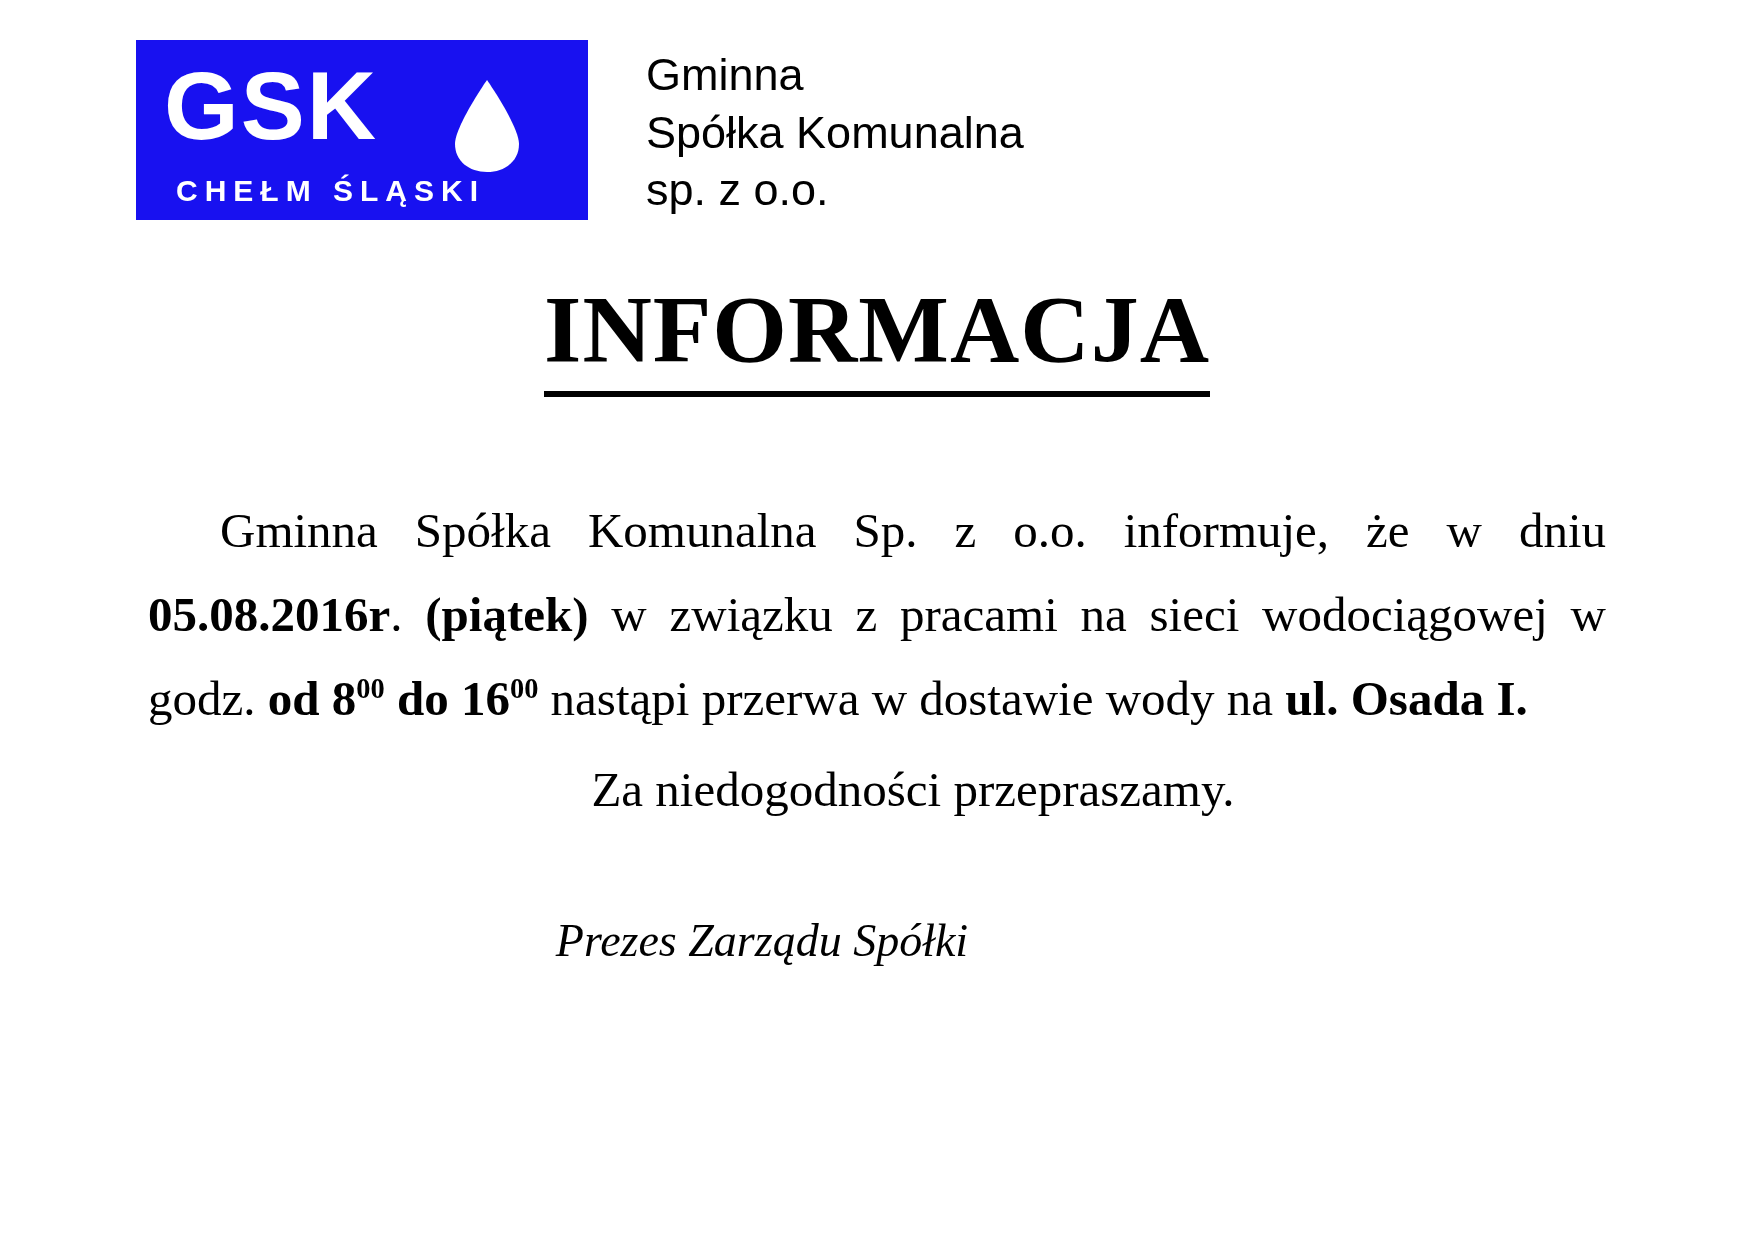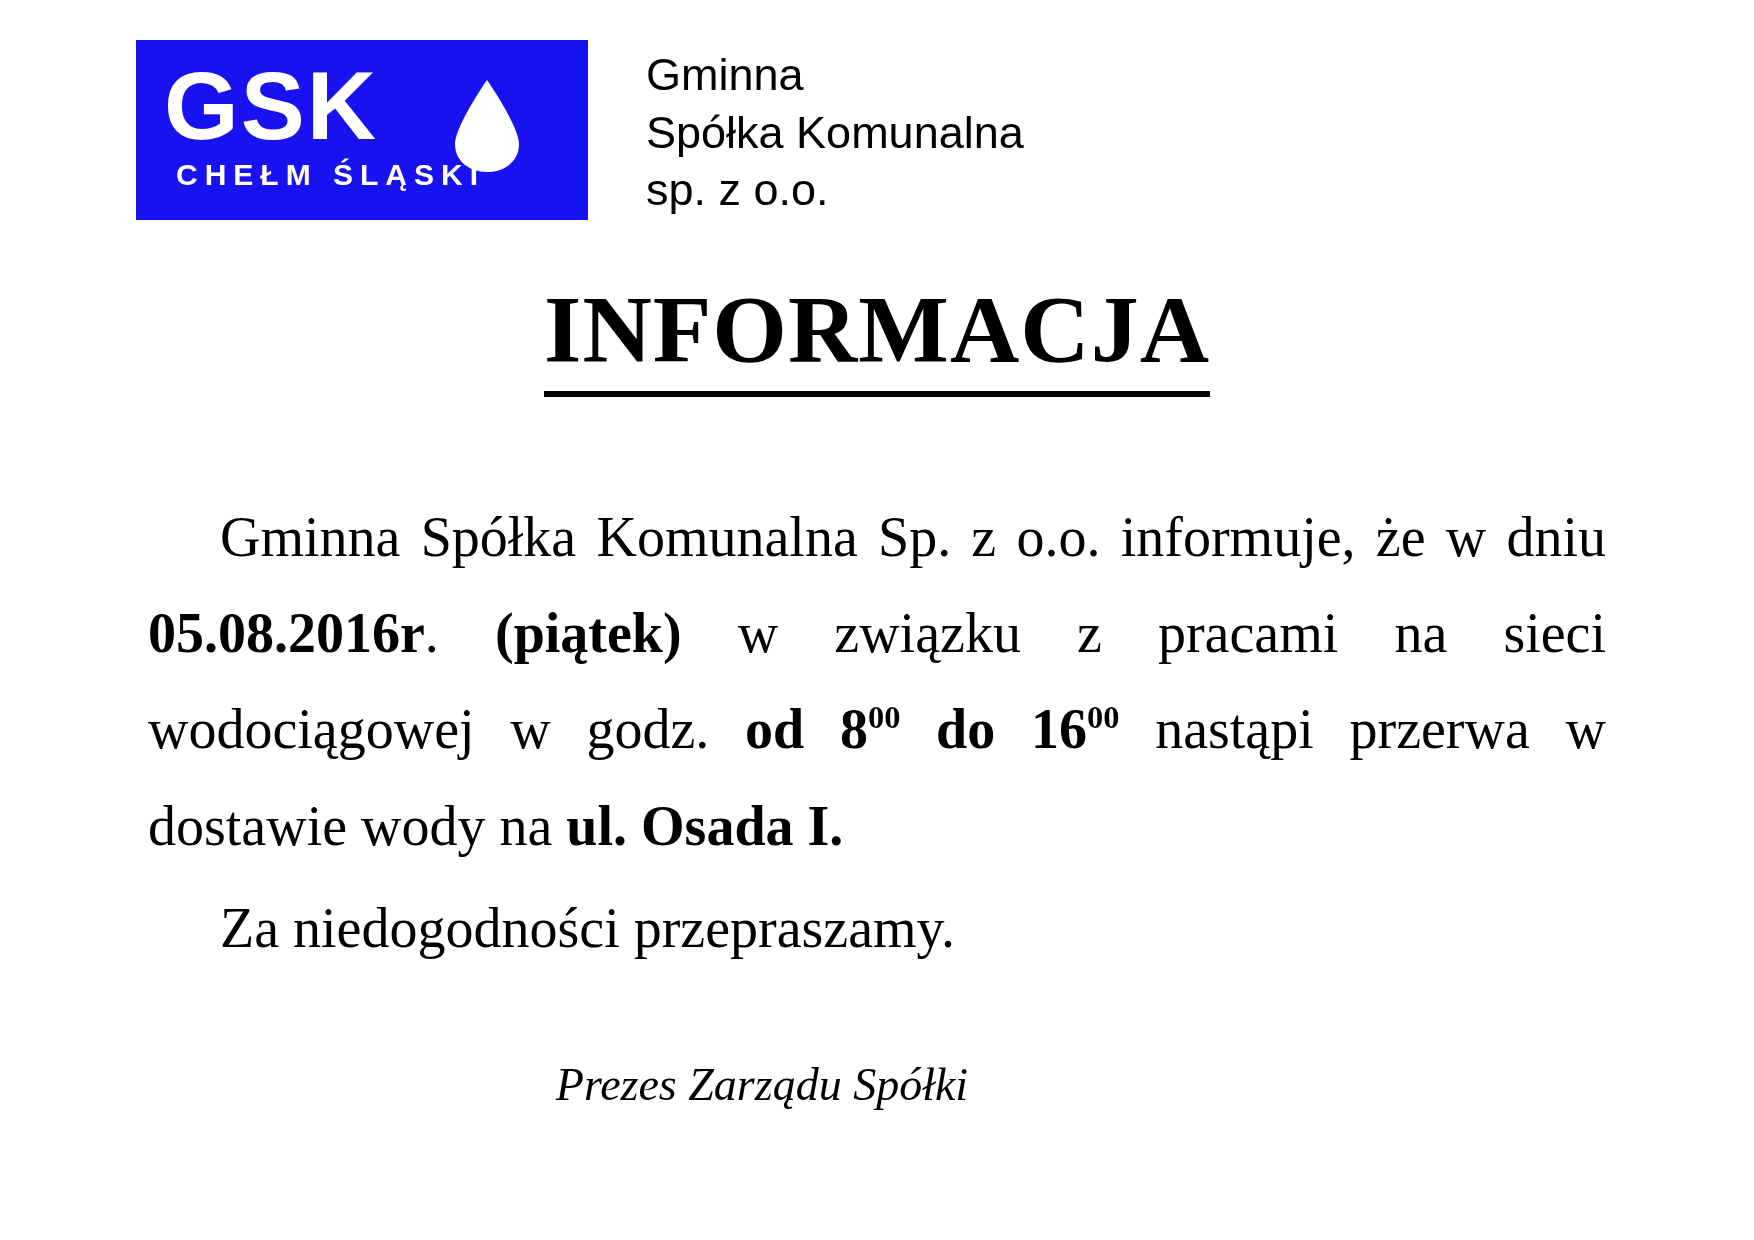--- a/index.html
+++ b/index.html
@@ -47,21 +47,21 @@
     position: absolute;
     left: 315px;
     top: 38px;
     width: 72px;
     height: 96px;
   }
 
   .logo-sub {
     position: absolute;
     left: 40px;
-    bottom: 28px;
+    bottom: 12px;
     color: #ffffff;
     font-family: "Liberation Sans", sans-serif;
     font-weight: bold;
     font-size: 30px;
     letter-spacing: 7px;
   }
 
   .company-name {
     margin-left: 58px;
     margin-top: 6px;
@@ -85,31 +85,31 @@
     font-size: 96px;
     letter-spacing: 1px;
     border-bottom: 6px solid #000000;
     padding-bottom: 10px;
     line-height: 1.05;
   }
 
   
   .body-text {
     margin: 92px 148px 0 148px;
-    font-size: 56px;
+    font-size: 49px;
     line-height: 1.72;
     text-align: justify;
     text-justify: inter-word;
   }
   .body-text p {
     margin: 0 0 6px 0;
     text-indent: 72px;
   }
   .body-text .last-line {
-    text-align: left;
+    text-align: center;
   }
   b { font-weight: bold; }
   sup {
     font-size: 0.58em;
     vertical-align: super;
     line-height: 0;
   }
 
   
   .signature {

